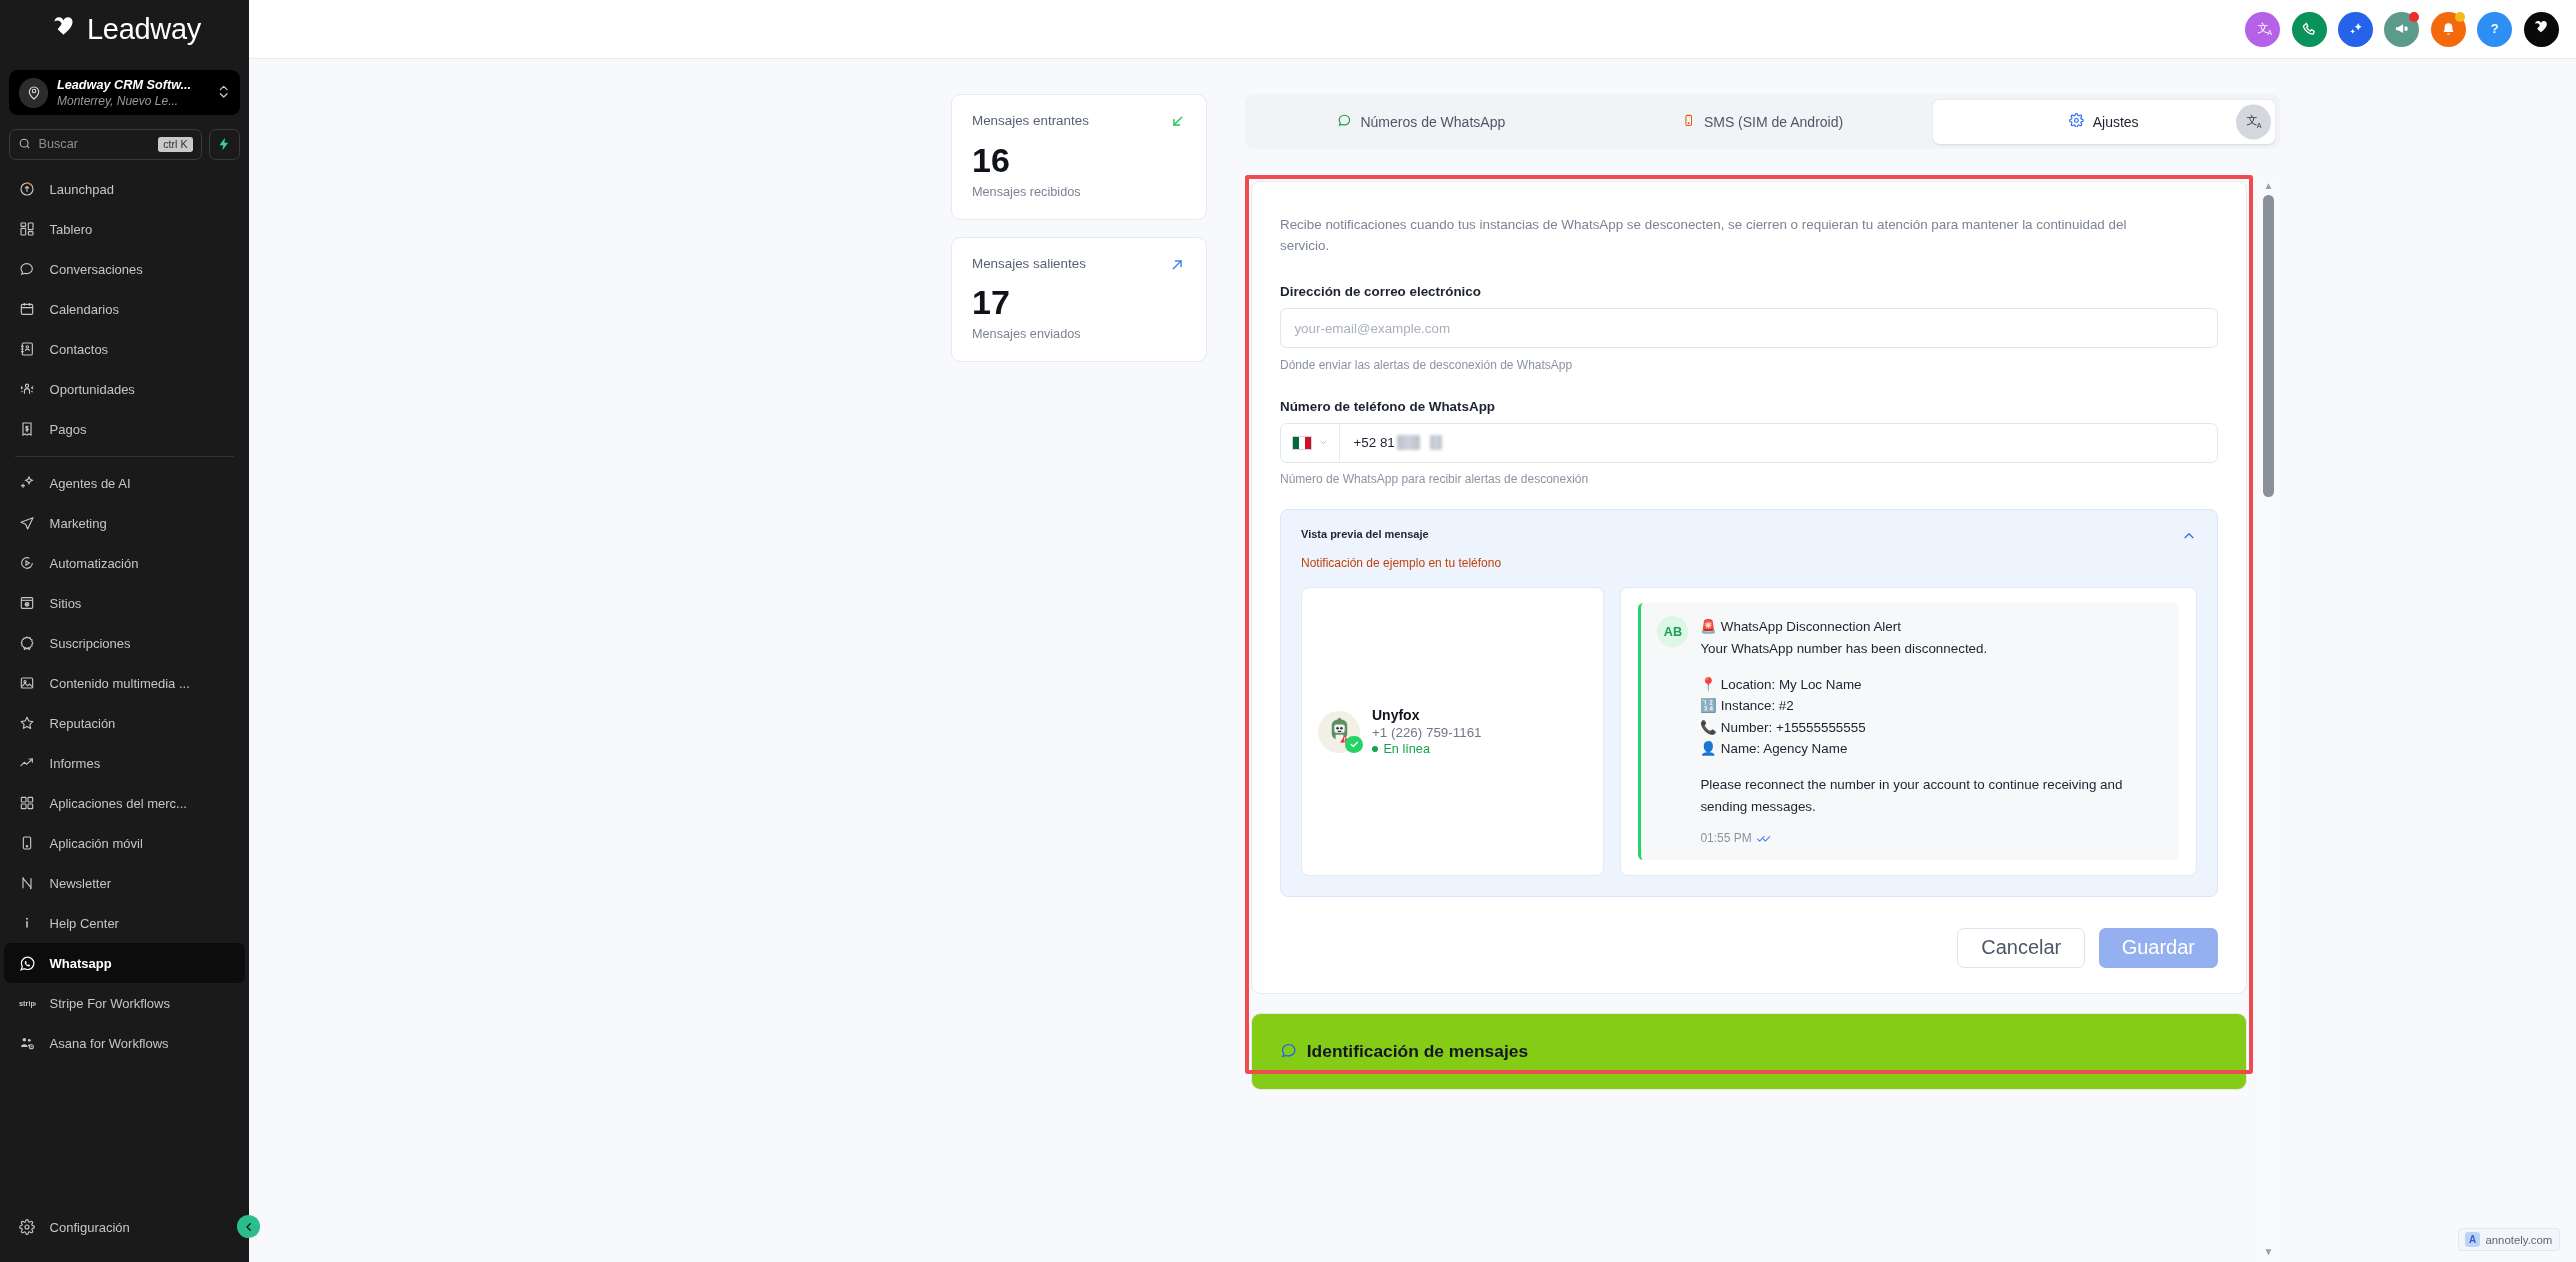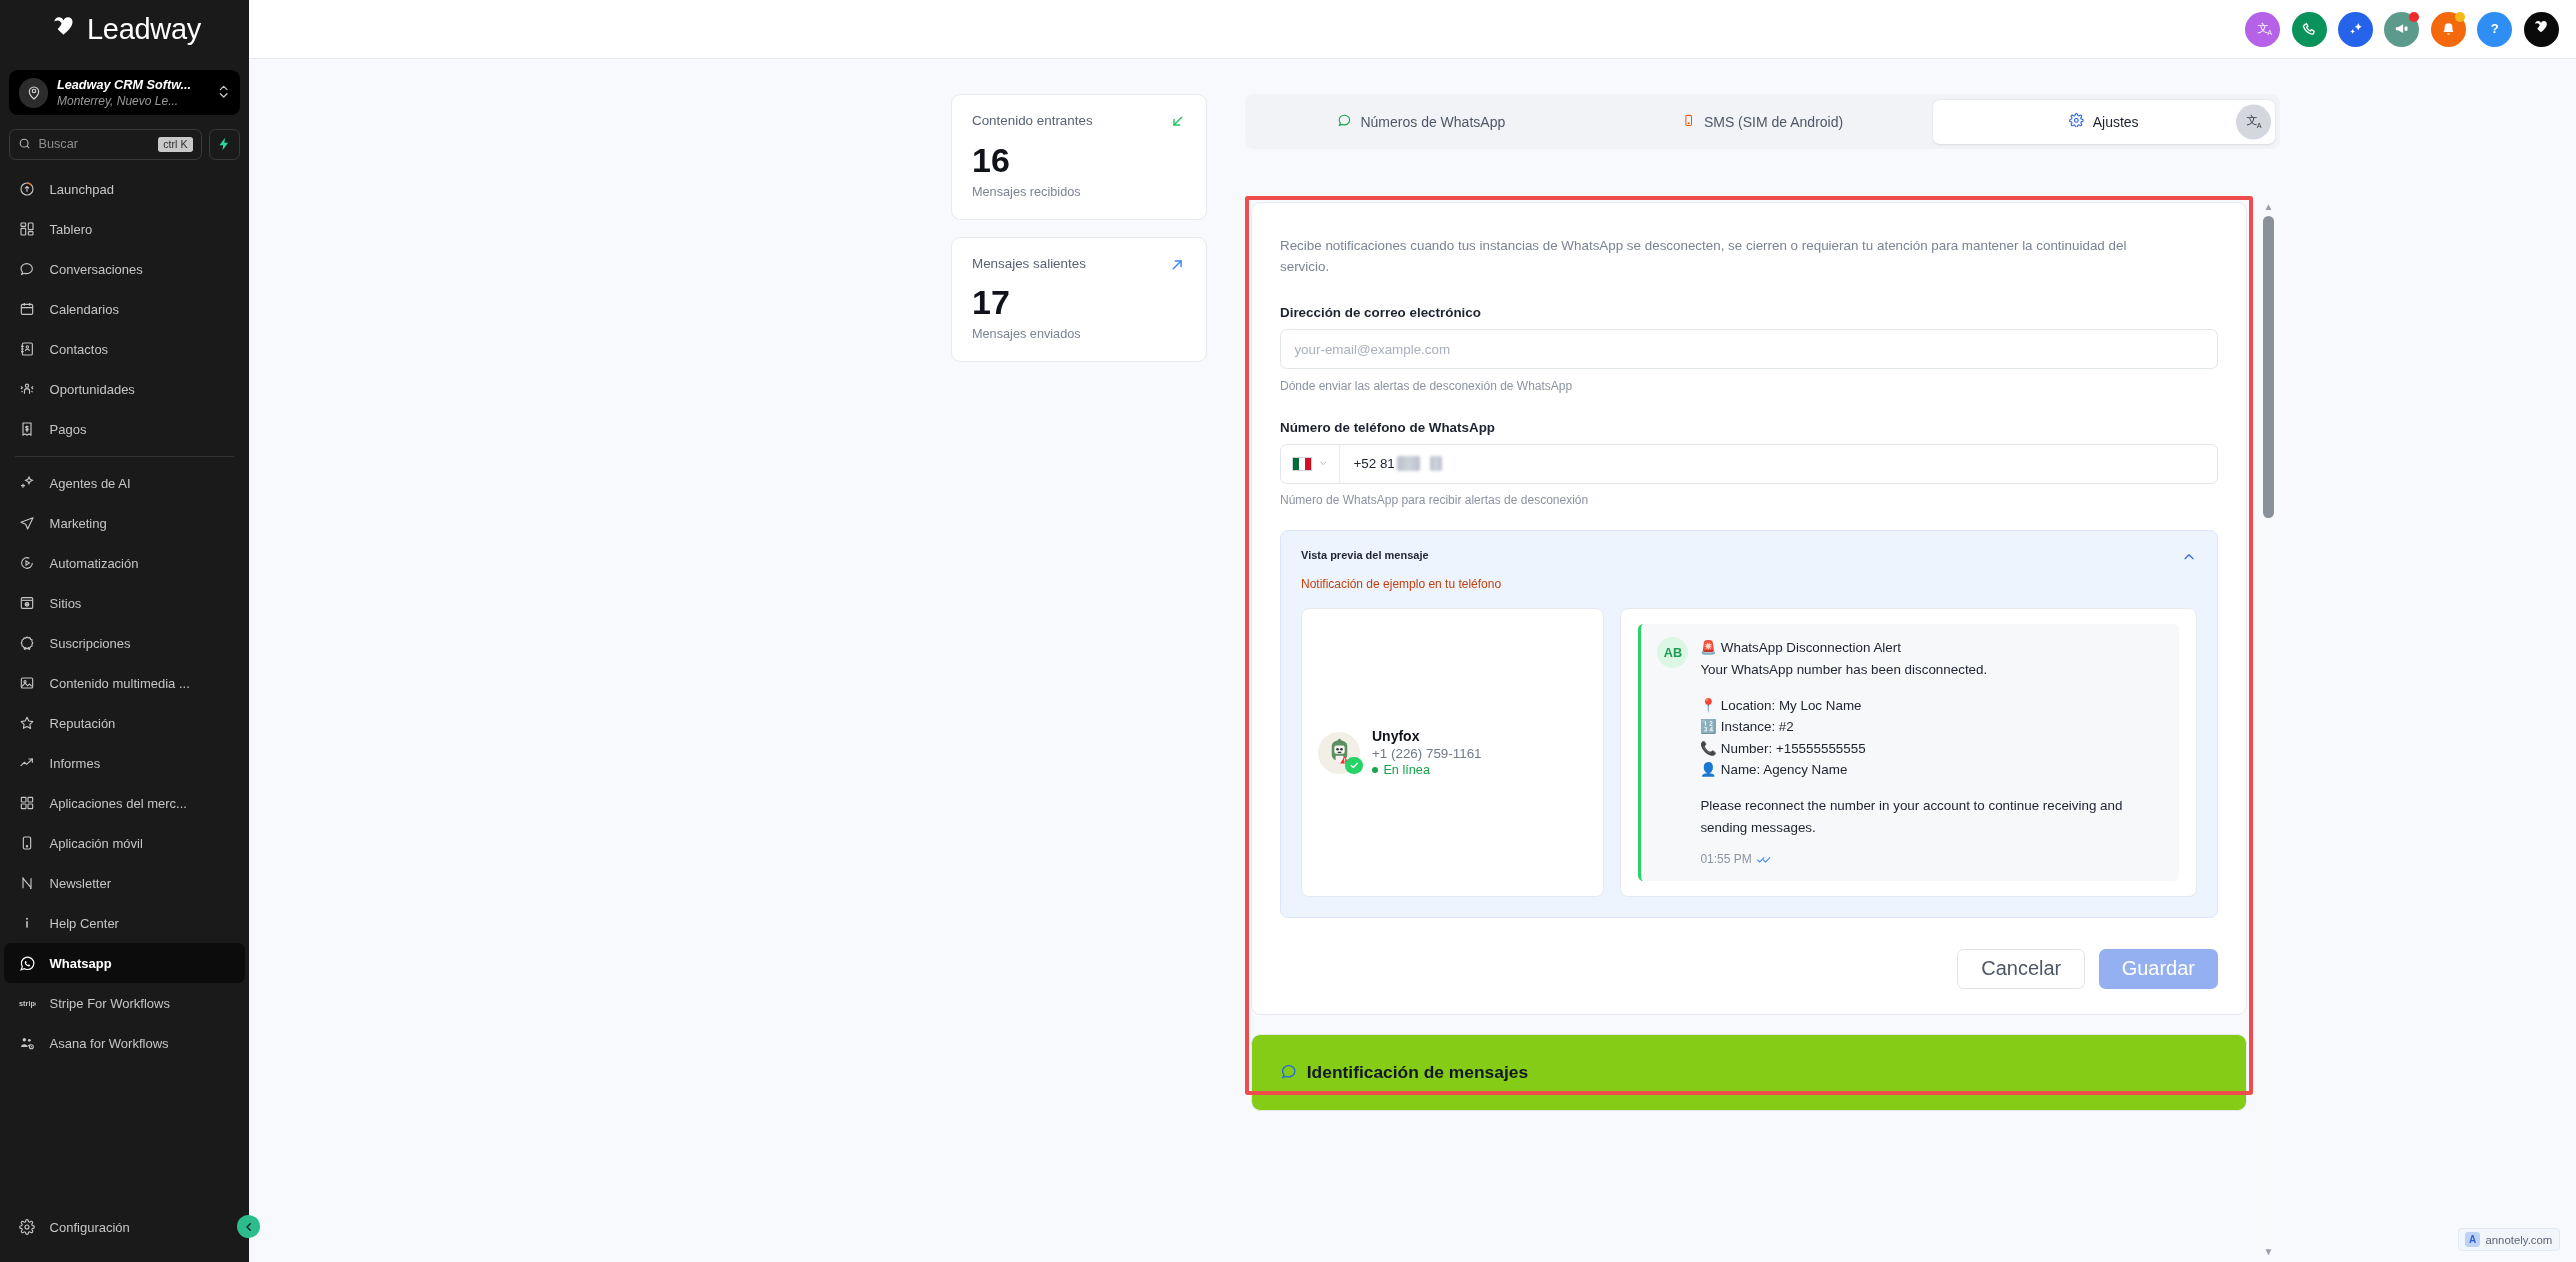--- a/index.html
+++ b/index.html
@@ -77,21 +77,21 @@
   .left-col { width: 256px; margin-left: 702px; flex-shrink: 0; }
   .stat-card {
     background: #fff; border: 0.7px solid #e6e9ef; border-radius: 9.4px;
     padding: 18px 20px 20px 20px; margin-bottom: 17px;
   }
   .stat-head { display: flex; align-items: flex-start; justify-content: space-between; }
   .stat-title { color: #596274; font-size: 13.4px; }
   .stat-val { font-size: 34px; font-weight: 700; color: #10131a; margin: 10.7px 0 8px 0; line-height: 1; }
   .stat-sub { color: #7b8494; font-size: 12.7px; }
 
-  .right-col { margin-left: 38px; width: 1035px; display: flex; flex-direction: column; min-width: 0; gap: 21px; }
+  .right-col { margin-left: 38px; width: 1035px; display: flex; flex-direction: column; min-width: 0; }
 
   .tabbar {
     background: #f1f3f7; border-radius: 8.7px; height: 55px; display: flex;
     align-items: center; padding: 5.4px; gap: 0; position: relative;
   }
   .tab {
     flex: 1; height: 44px; display: flex; align-items: center; justify-content: center;
     gap: 8.7px; font-size: 14px; color: #4e5767; cursor: pointer; border-radius: 6.7px;
   }
   .tab.active { background: #fff; color: #1d2330; box-shadow: 0 0.7px 2px rgba(16,22,38,.12); }
@@ -530,21 +530,21 @@
             <path d="M15 10c3 0 5 2 6 5-3 6-9 11-9 11S9 18 9 14c0-3 3-4 6-4z" fill="#0a0a0a"></path>
           </svg>
       </div>
     </header>
 
     <div class="content">
 
       <div class="left-col">
         <div class="stat-card">
           <div class="stat-head">
-            <span class="stat-title">Contenido entrantes</span>
+            <span class="stat-title">Mensajes entrantes</span>
             <span>
               <svg width="17" height="17" viewBox="0 0 24 24" fill="none" stroke="#22c55e" stroke-width="2" stroke-linecap="round" stroke-linejoin="round">
                   <path d="M18 6L7 17"></path>
                   <path d="M15 17H7V9"></path>
                 </svg>
             </span>
           </div>
           <div class="stat-val">16</div>
           <div class="stat-sub">Mensajes recibidos</div>
         </div>

